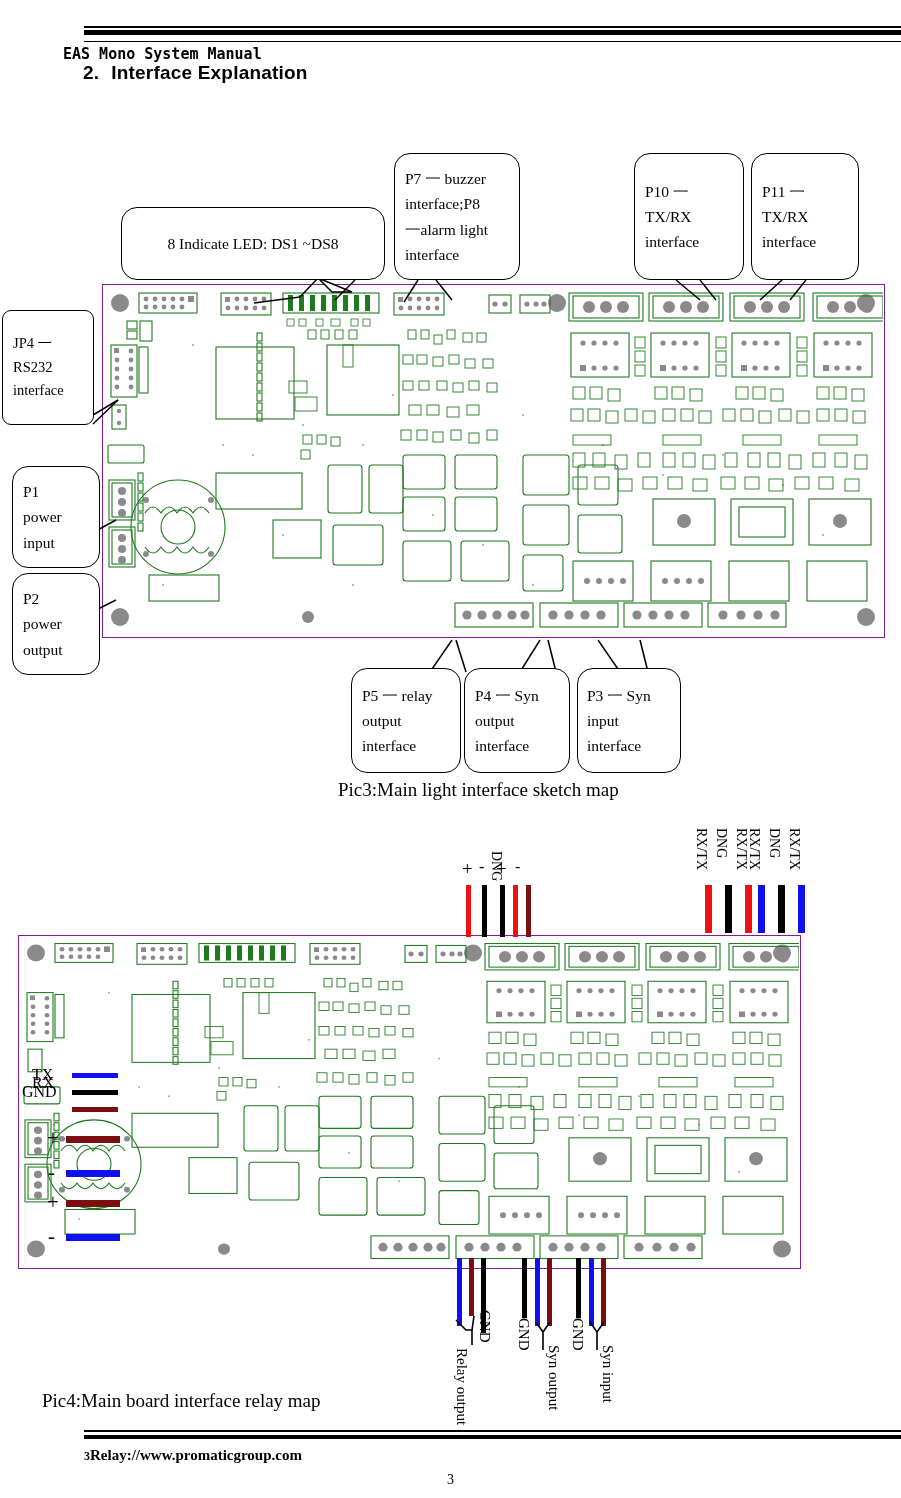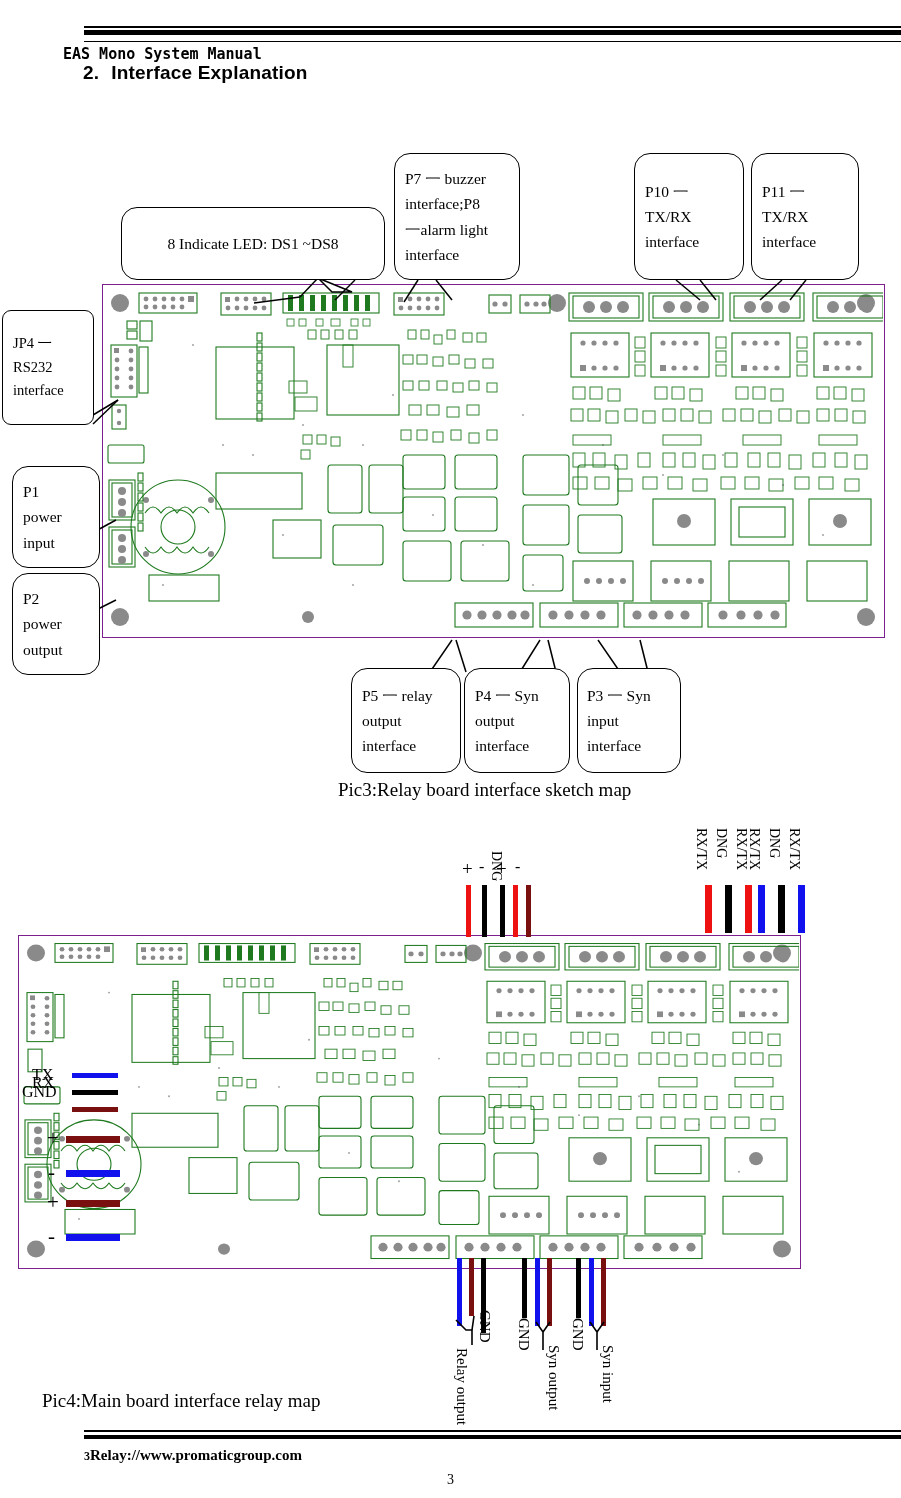--- a/index.html
+++ b/index.html
@@ -638,21 +638,21 @@
     <span class="ln">output</span>
     <span class="ln">interface</span>
   </div>
 
   <div class="callout pad" style="left:577px;top:668px;width:104px;height:105px;padding-left:9px;">
     <span class="ln">P3 一 Syn</span>
     <span class="ln">input</span>
     <span class="ln">interface</span>
   </div>
 
-  <div class="caption" style="left:338px;top:779px;">Pic3:Relay board interface sketch map</div>
+  <div class="caption" style="left:338px;top:779px;">Pic3:Main light interface sketch map</div>
 
   <div class="sym" style="left:462px;top:858px;">+</div>
   <div class="sym" style="left:479px;top:858px;font-size:16px;">-</div>
   <div class="wire" style="left:466px;top:885px;width:5px;height:52px;background:#ee1111;"></div>
   <div class="wire" style="left:482px;top:885px;width:5px;height:52px;background:#000;"></div>
 
   <div class="vlbl rot-cw" style="left:504px;top:851px;">DNG</div>
   <div class="wire" style="left:500px;top:885px;width:5px;height:52px;background:#000;"></div>
   <div class="wire" style="left:513px;top:885px;width:5px;height:52px;background:#ee1111;"></div>
   <div class="wire" style="left:526px;top:885px;width:5px;height:52px;background:#7a0f0f;"></div>

